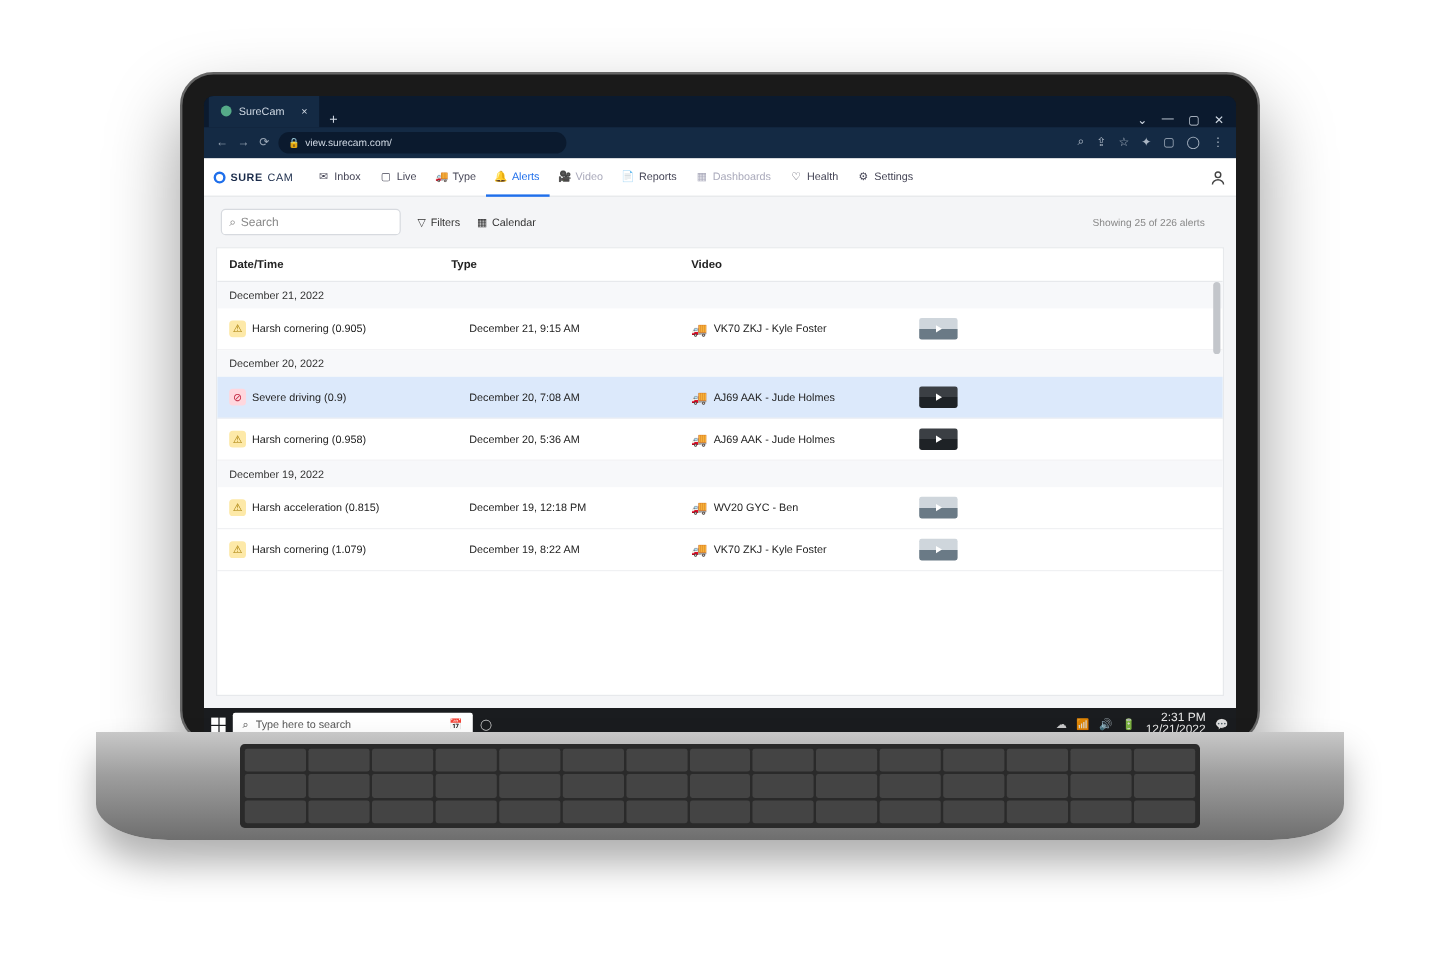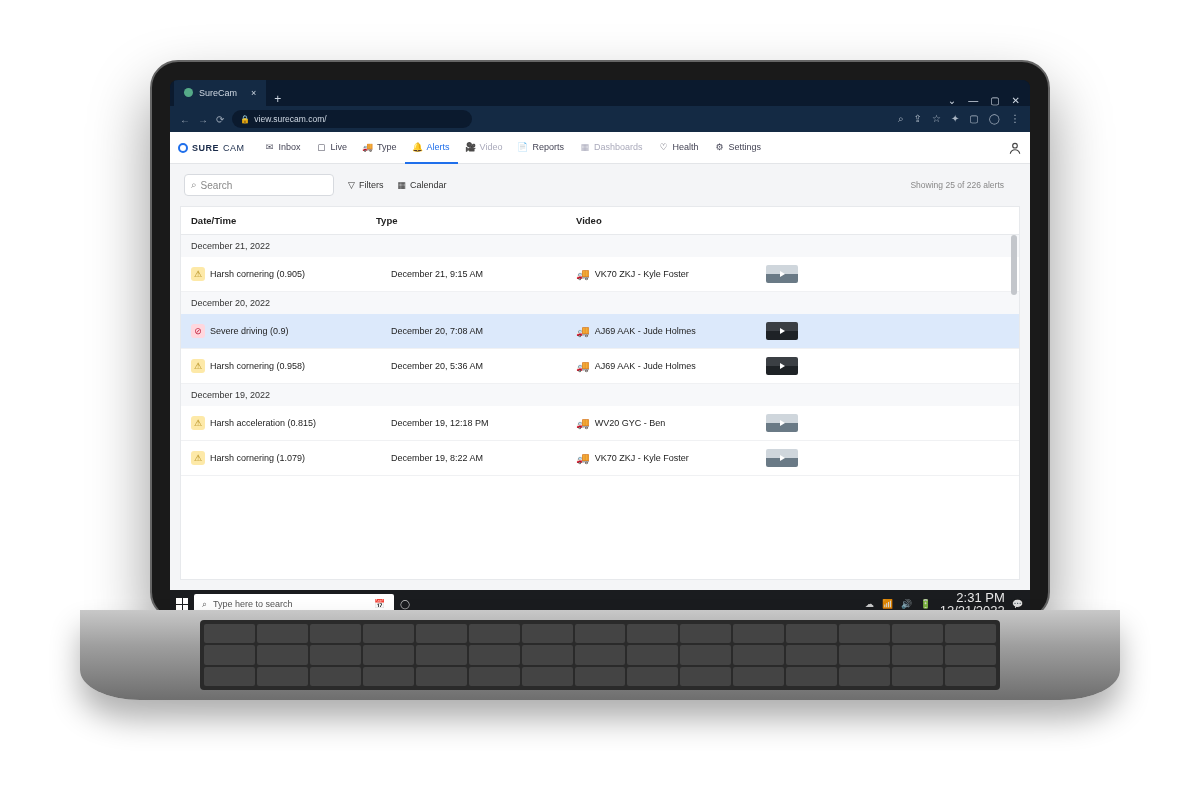--- a/index.html
+++ b/index.html
@@ -111,21 +111,21 @@
   .thumb{width:32px;height:18px;background:linear-gradient(#cfd6dc 50%,#6a7a86 50%);border-radius:2px;position:relative;display:flex;align-items:center;justify-content:center;}
   .thumb.dark{background:linear-gradient(#3b3f44 50%,#1e2226 50%);}
   .play{width:0;height:0;border-left:5px solid #fff;border-top:3px solid transparent;border-bottom:3px solid transparent;}
   .scrollbar{position:absolute; right:2px; top:28px; width:6px; height:60px; background:#c3c6cb; border-radius:3px;}
   
   .taskbar{height:28px;background:#1a1c1f;display:flex;align-items:center;color:#e8e8e8;font-size:9px;gap:6px;padding:0 6px;}
   .win-logo{width:12px;height:12px;display:grid;grid-template-columns:1fr 1fr;grid-template-rows:1fr 1fr;gap:1px;}
   .win-logo span{background:#fff;}
   .tb-search{background:#fff;color:#555;height:20px;border-radius:2px;display:flex;align-items:center;gap:6px;padding:0 8px;width:200px;}
   .tb-icons-right{margin-left:auto;display:flex;align-items:center;gap:8px;}
-  .tb-clock{display:flex;flex-direction:column;align-items:flex-end;line-height:1;font-size:13px;}
+  .tb-clock{display:flex;flex-direction:column;align-items:flex-end;line-height:1;font-size:10px;}
   .tray-ico{opacity:.85;}
   svg{display:block;}
 </style>
 </head>
 <body>
 
 <div class="stage">
   <div class="laptop">
     <div class="screen">
 

